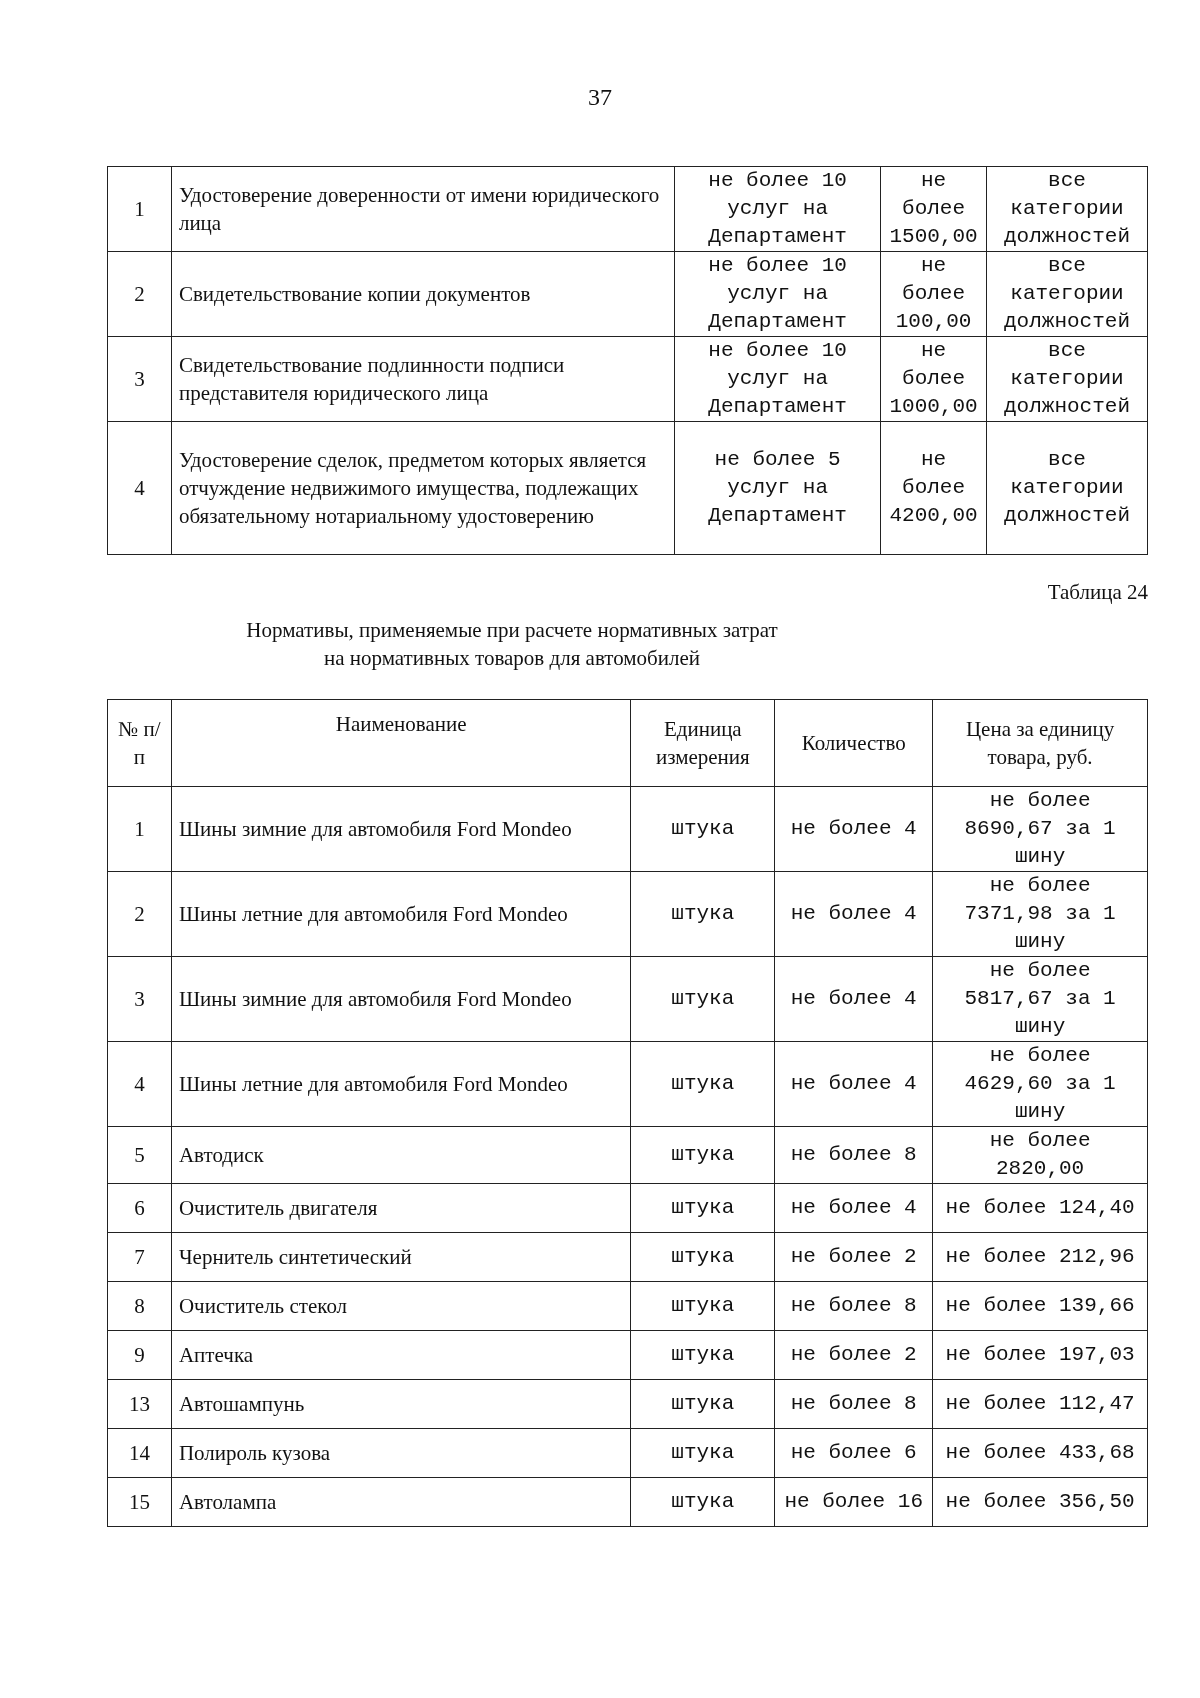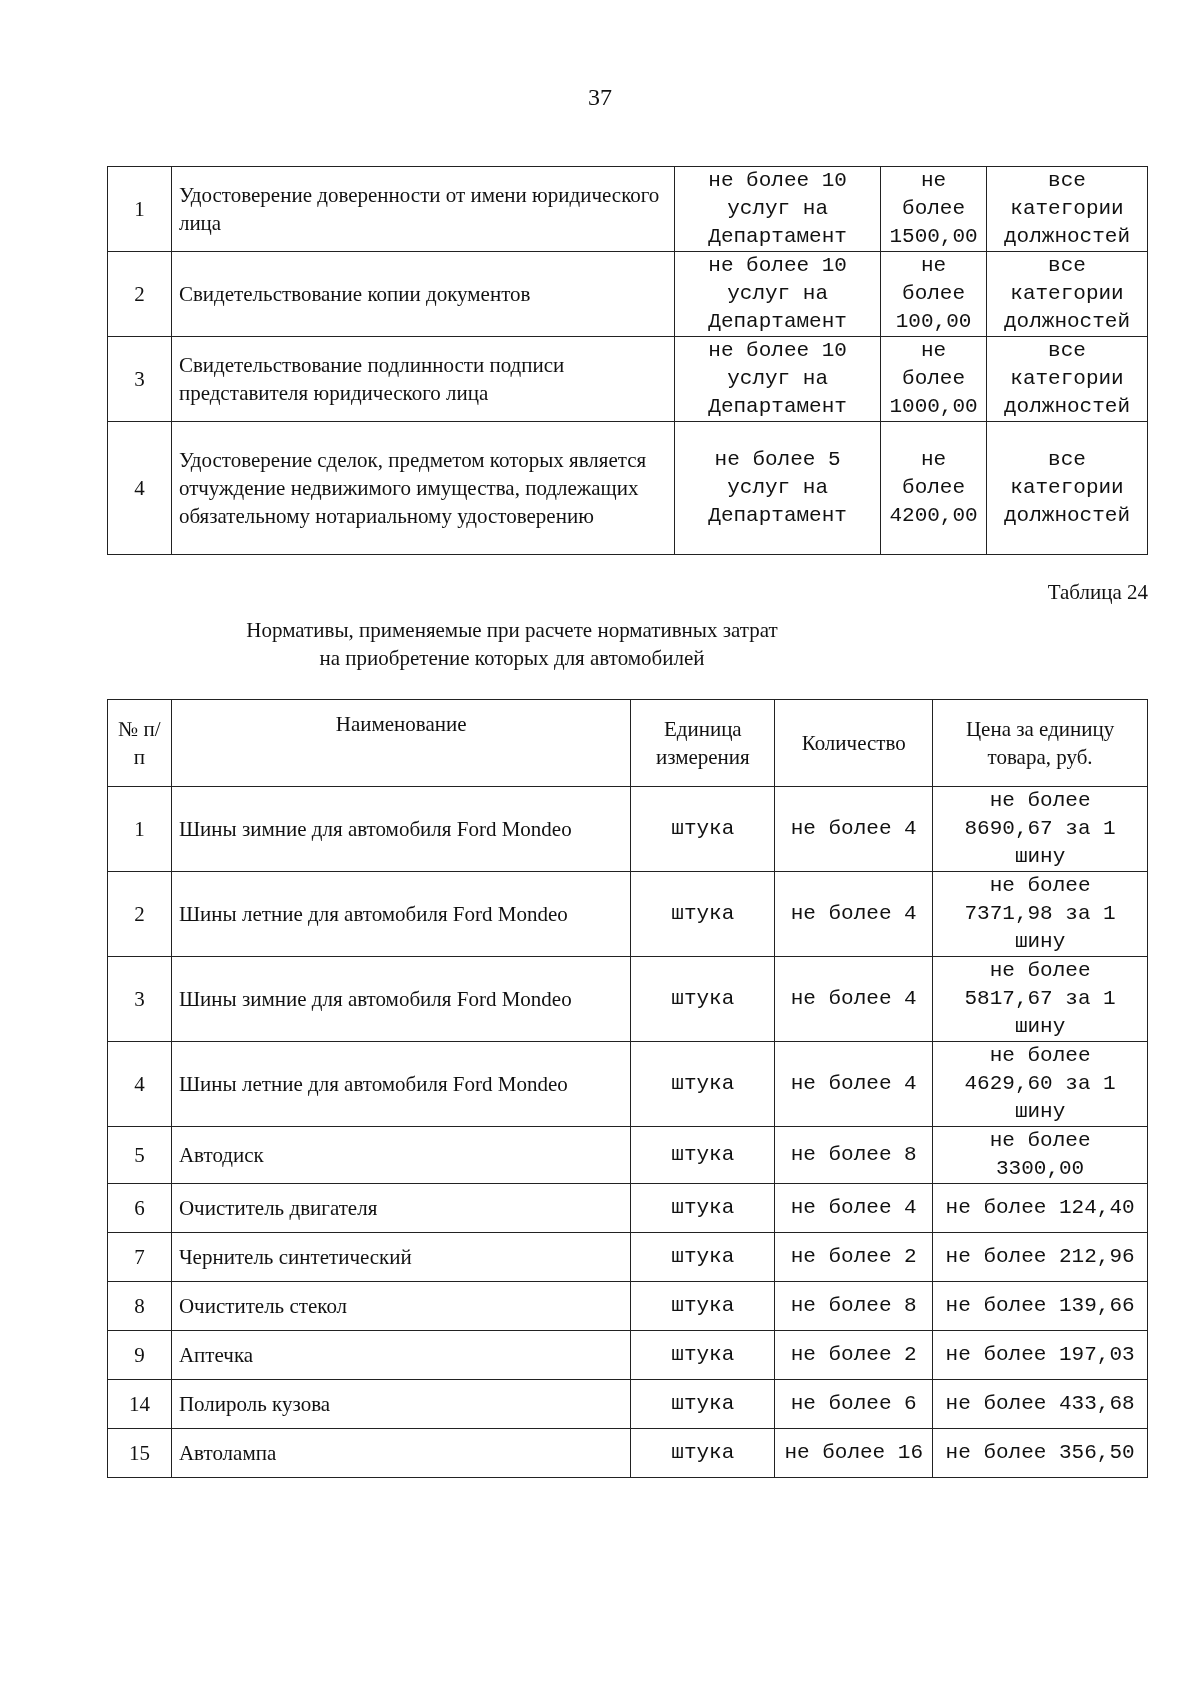--- a/index.html
+++ b/index.html
@@ -77,21 +77,21 @@
     <td class="center">не более 4200,00</td>
     <td class="center">все категории должностей</td>
   </tr>
 </tbody>
   </table>
 
 <div class="table-label">Таблица 24</div>
 
 <div class="table-title">
   <div>Нормативы, применяемые при расчете нормативных затрат</div>
-  <div>на приобретение которых для автомобилей</div>
+  <div>на нормативных товаров для автомобилей</div>
 </div>
 
 <table id="table-24">
   <colgroup>
     <col style="width:64px">
       <col style="width:460px">
       <col style="width:144px">
       <col style="width:158px">
       <col style="width:215px">
   </colgroup>
@@ -135,21 +135,21 @@
     <td class="center">штука</td>
     <td class="center">не более 4</td>
     <td class="center">не более 4629,60 за 1 шину</td>
   </tr>
 
   <tr class="short">
     <td class="num">5</td>
     <td class="left">Автодиск</td>
     <td class="center">штука</td>
     <td class="center">не более 8</td>
-    <td class="center">не более 3300,00</td>
+    <td class="center">не более 2820,00</td>
   </tr>
 
   <tr class="short">
     <td class="num">6</td>
     <td class="left">Очиститель двигателя</td>
     <td class="center">штука</td>
     <td class="center">не более 4</td>
     <td class="center">не более 124,40</td>
   </tr>
 
@@ -173,20 +173,27 @@
     <td class="num">9</td>
     <td class="left">Аптечка</td>
     <td class="center">штука</td>
     <td class="center">не более 2</td>
     <td class="center">не более 197,03</td>
   </tr>
 
 
 
 
+  <tr class="short">
+    <td class="num">13</td>
+    <td class="left">Автошампунь</td>
+    <td class="center">штука</td>
+    <td class="center">не более 8</td>
+    <td class="center">не более 112,47</td>
+  </tr>
 
   <tr class="short">
     <td class="num">14</td>
     <td class="left">Полироль кузова</td>
     <td class="center">штука</td>
     <td class="center">не более 6</td>
     <td class="center">не более 433,68</td>
   </tr>
 
   <tr class="short">

